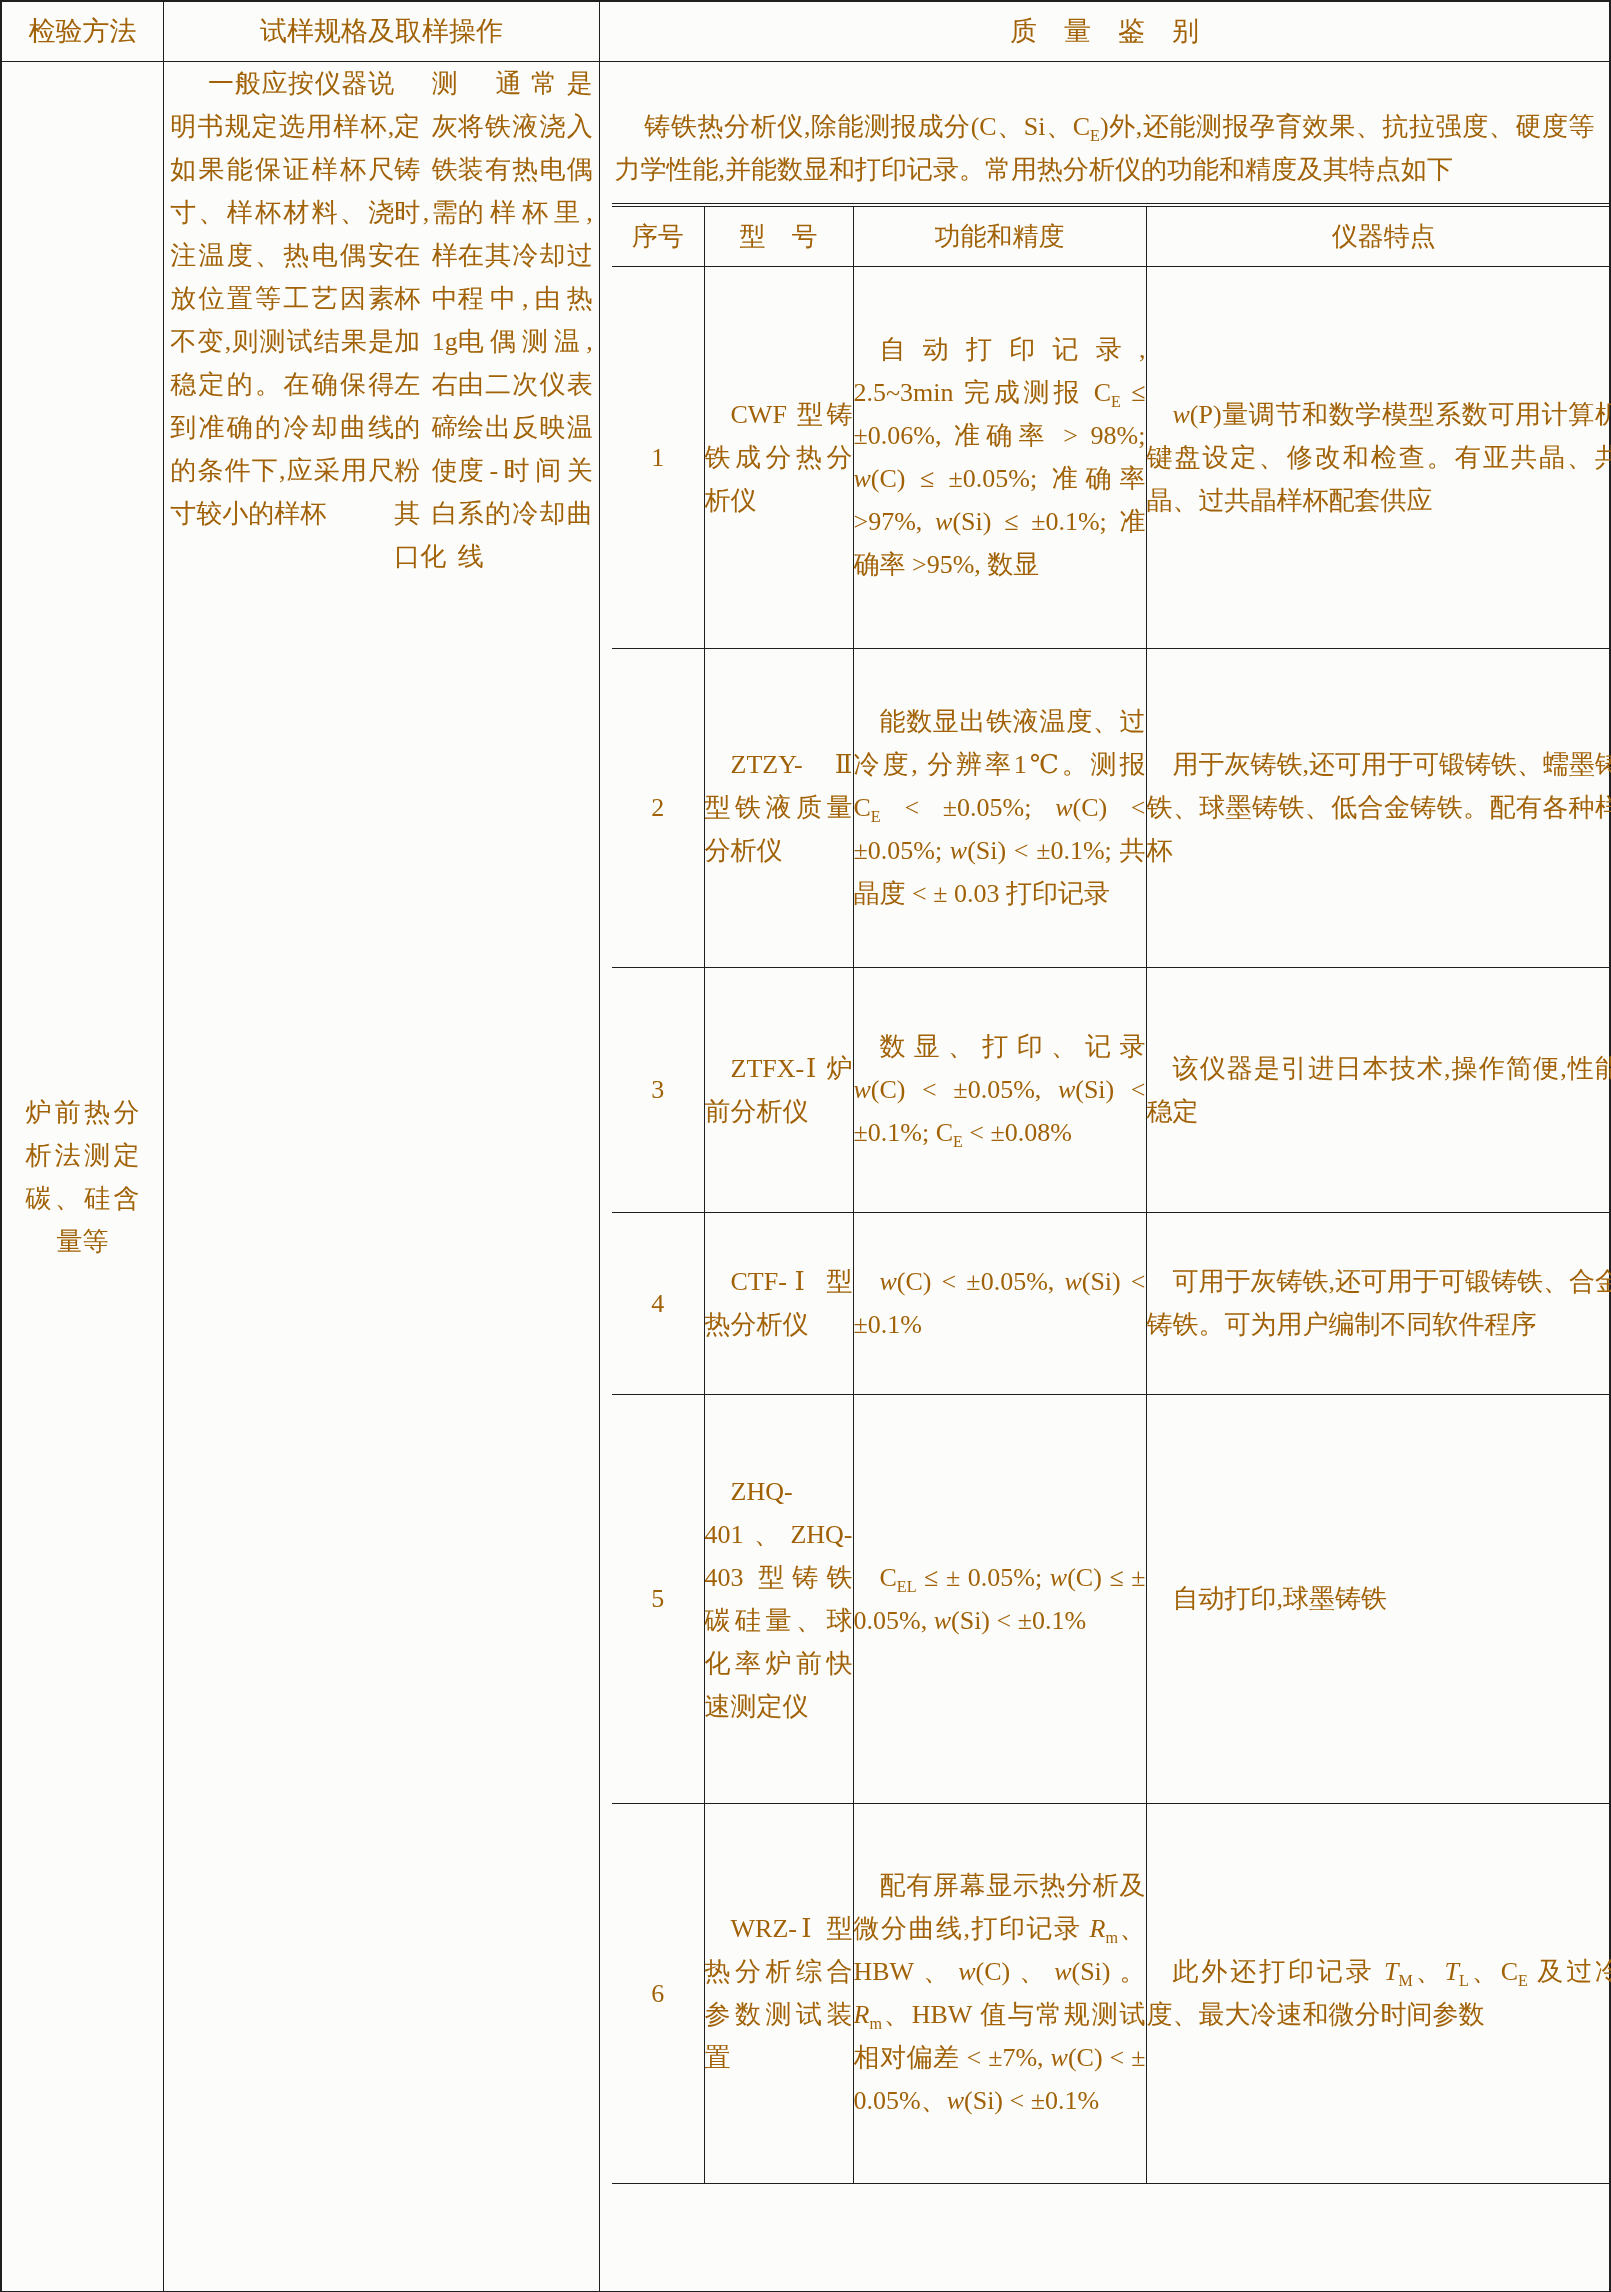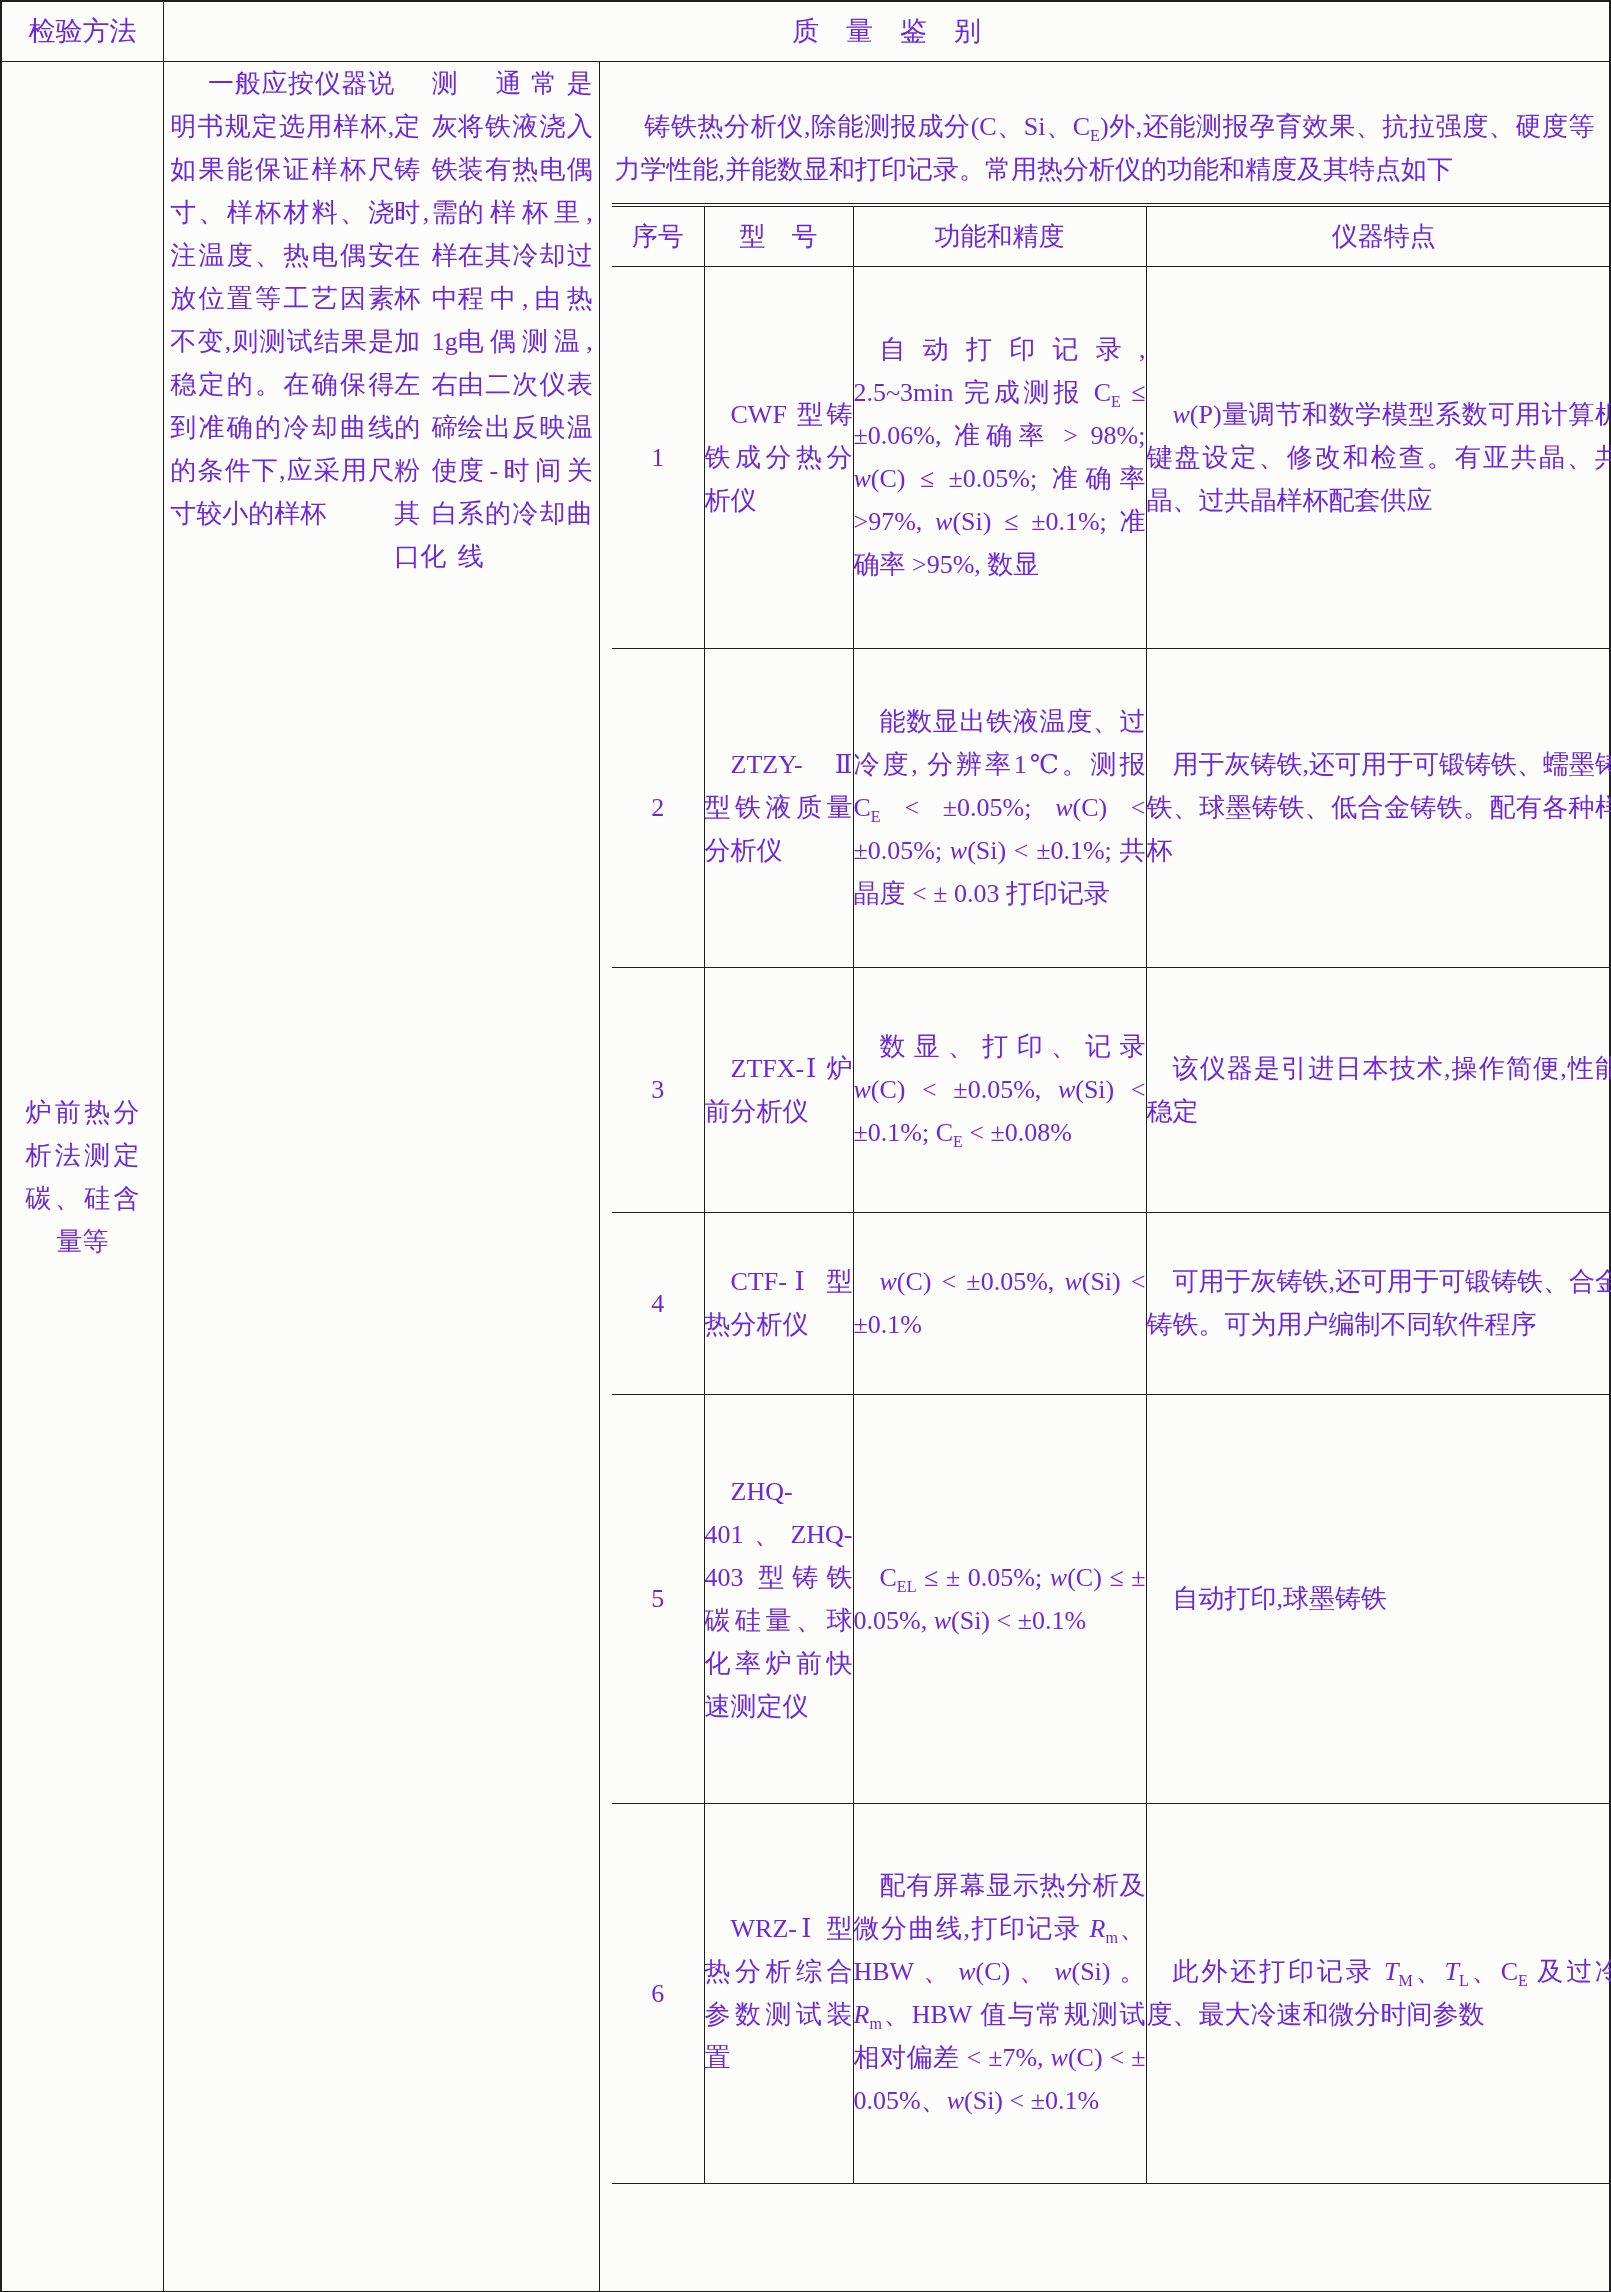--- a/index.html
+++ b/index.html
@@ -2,21 +2,21 @@
 <html lang="zh" style="font-size:14.4px"><head>
 <meta charset="utf-8">
 <style>
   html, body { margin: 0; padding: 0; background: #e8e8e6; }
   .page {
     position: relative;
     width: 1611px;
     height: 2293px;
     margin: 0 auto;
     background: #fcfcfb;
-    color: #6d28d9;
+    color: #a16207;
     font-family: "Liberation Serif", "DejaVu Serif", serif;
     font-size: 26px;
     line-height: 43px;
     box-sizing: border-box;
     border: 2.7px solid #1f1f1f;
     display: flex;
     flex-direction: column;
   }
   i { font-style: italic; }
   sub { font-size: 0.62em; line-height: 0; }
@@ -110,20 +110,21 @@
   td.fn-cell   { padding: 0 16px; text-align: justify; text-indent: 1em; }
   td.feat-cell { padding: 0 21.6px; text-align: justify; text-indent: 1em; }
 </style>
 </head>
 <body>
 
 <div class="page">
 
   <div class="outer-header">
     <div class="oh-cell col1">检验方法</div>
+    <div class="oh-cell col2">试样规格及取样操作</div>
     <div class="oh-cell col3">质　量　鉴　别</div>
   </div>
 
   <div class="outer-body">
 
     <div class="body-cell col1 method-cell">
       <div class="method-text">炉前热分析法测定碳、硅含量等</div>
     </div>
 
     <div class="body-cell col2 spec-cell">

